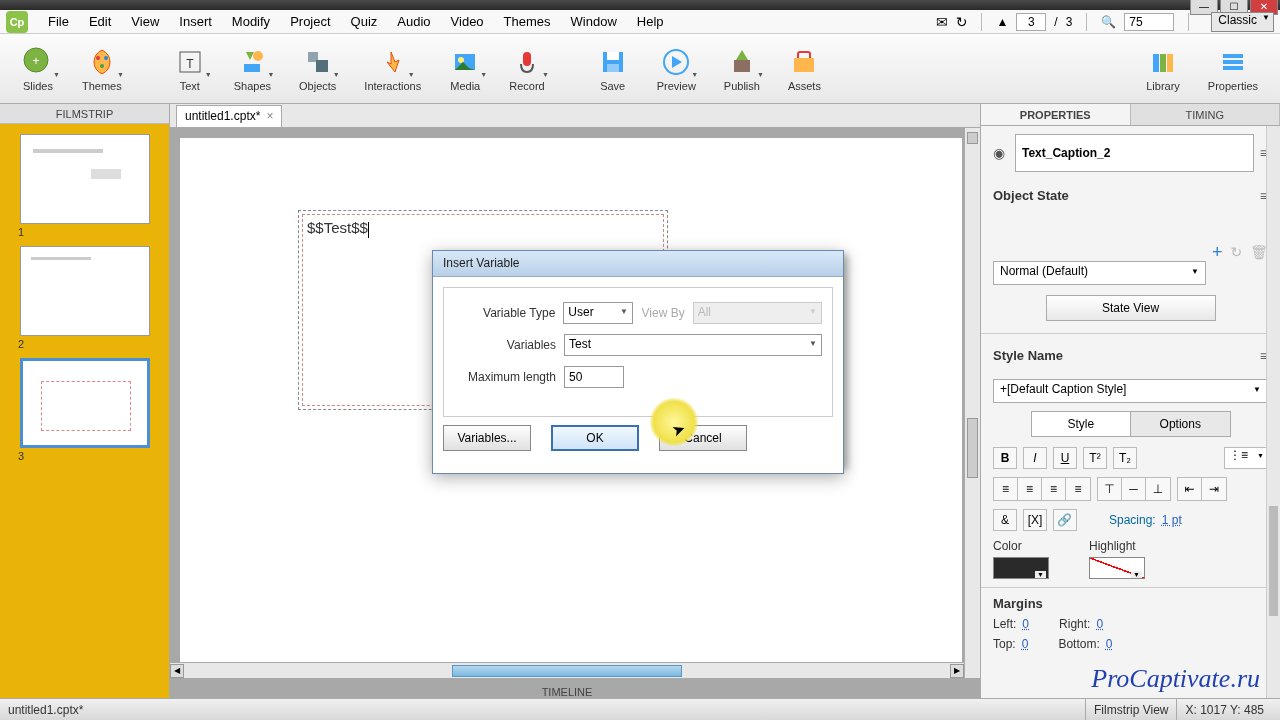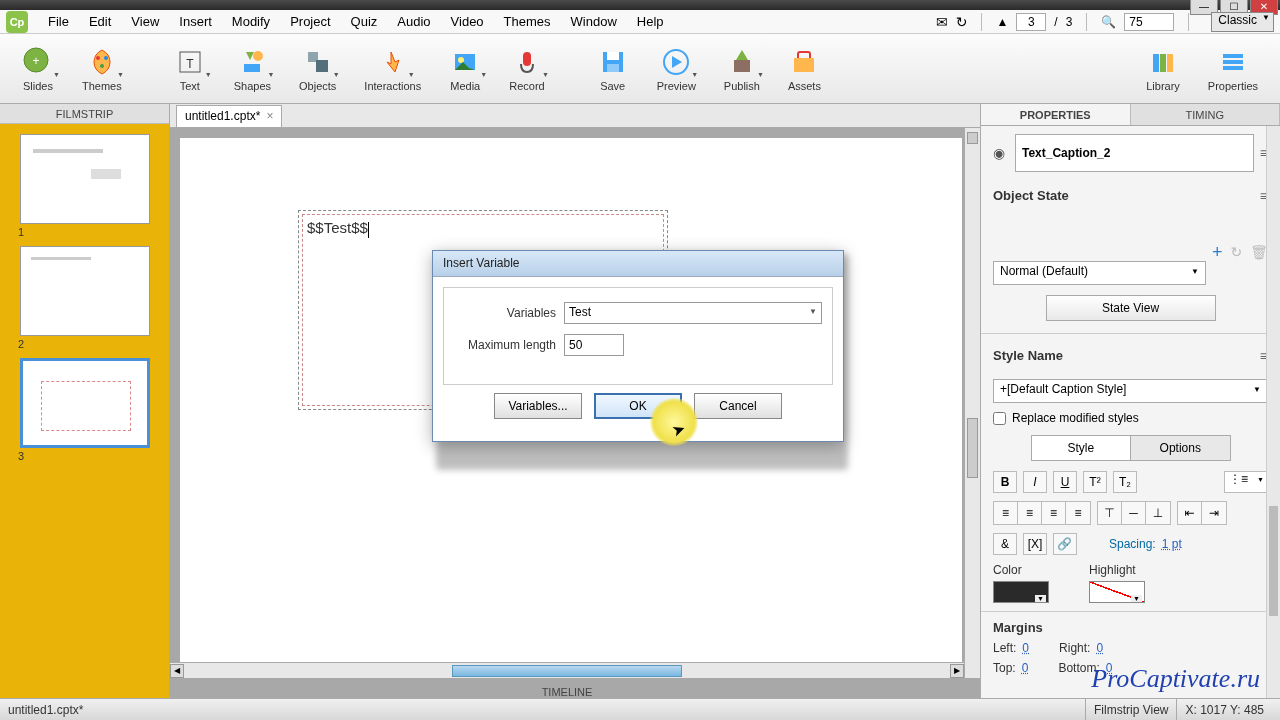--- a/index.html
+++ b/index.html
@@ -69,21 +69,21 @@
 .dialog-body { padding:10px; }
 .dialog-inner { border:1px solid #ccc; padding:14px 10px 18px; }
 .drow { display:flex; align-items:center; margin-bottom:10px; }
 .dlabel { width:110px; text-align:right; padding-right:8px; font-size:12px; color:#333;}
 .dlabel.disabled { color:#aaa;}
 .dselect { height:22px; border:1px solid #999; background:#fff; padding:2px 18px 2px 4px; position:relative; font-size:12px;}
 .dselect::after { content:"▼"; position:absolute; right:4px; top:4px; font-size:8px; color:#555;}
 .dselect.disabled { background:#eee; color:#bbb; border-color:#ccc;}
 .dselect.disabled::after { color:#ccc;}
 .dinput { height:22px; border:1px solid #999; padding:2px 4px; font-size:12px;}
-.dialog-buttons { display:flex; justify-content:center; gap:12px; padding:8px 0 12px;}
+.dialog-buttons { display:flex; justify-content:flex-start; gap:20px; padding:8px 0 12px;}
 .dbtn { width:88px; height:26px; border:1px solid #888; background:linear-gradient(#fff,#e0e0e0); cursor:pointer; font-size:12px;}
 .dbtn.primary { border:2px solid #3a70b0; background:linear-gradient(#f0f8ff,#d0e4f8);}
 .highlight-circle { position:absolute; left:650px; top:398px; width:48px; height:48px; border-radius:50%; background:radial-gradient(#fff89a,#f0e04a 60%,transparent 75%); pointer-events:none;}
 .cursor-arrow { position:absolute; left:672px; top:420px; font-size:16px; pointer-events:none; transform:rotate(-20deg);}
 
 .col-right { width:300px; background:#f4f4f4; border-left:1px solid #aaa; display:flex;flex-direction:column;}
 .right-tabs { height:22px; display:flex; border-bottom:1px solid #aaa;}
 .right-tab { flex:1; display:flex;align-items:center;justify-content:center; background:#e0e0e0; font-size:11px; color:#444; cursor:pointer; border-right:1px solid #bbb;}
 .right-tab.active { background:#f4f4f4; font-weight:bold;}
 .right-body { flex:1; padding:8px 12px; overflow:hidden; position:relative;}
@@ -399,24 +399,20 @@
           <span class="trash-icon">🗑</span>
         </div>
       </div>
       <button class="state-view-btn">State View</button>
       <div class="hr"></div>
       <div class="prop-row" style="justify-content:space-between;text-align:right;">
         <span class="section-title">Style Name</span>
         <span class="menu-icon">≡</span>
       </div>
       <div class="style-select">+[Default Caption Style]</div>
-      <div class="checkbox-row">
-        <input type="checkbox" style="">
-        <span>Replace modified styles</span>
-      </div>
       <div class="sub-tabs">
         <div class="sub-tab active">Style</div>
         <div class="sub-tab">Options</div>
       </div>
       <div class="format-row">
         <div class="fmt-btn">
             <b>B</b>
           </div>
         <div class="fmt-btn">
             <i>I</i>
@@ -492,20 +488,26 @@
     </div>
   </div>
 </div>
 
 <div class="dialog-shadow"></div>
 <div class="dialog">
   <div class="dialog-title">Insert Variable</div>
   <div class="dialog-body">
     <div class="dialog-inner">
       <div class="drow">
+        <div class="dlabel">Variable Type</div>
+        <div class="dselect" style="width:70px;">User</div>
+        <div class="dlabel disabled" style="width:60px;">View By</div>
+        <div class="dselect disabled" style="width:130px;">All</div>
+      </div>
+      <div class="drow">
         <div class="dlabel">Variables</div>
         <div class="dselect" style="flex:1;">Test</div>
       </div>
       <div class="drow">
         <div class="dlabel">Maximum length</div>
         <input class="dinput" style="width: 60px;" value="50">
       </div>
     </div>
     <div class="dialog-buttons">
       <button class="dbtn">Variables...</button>

